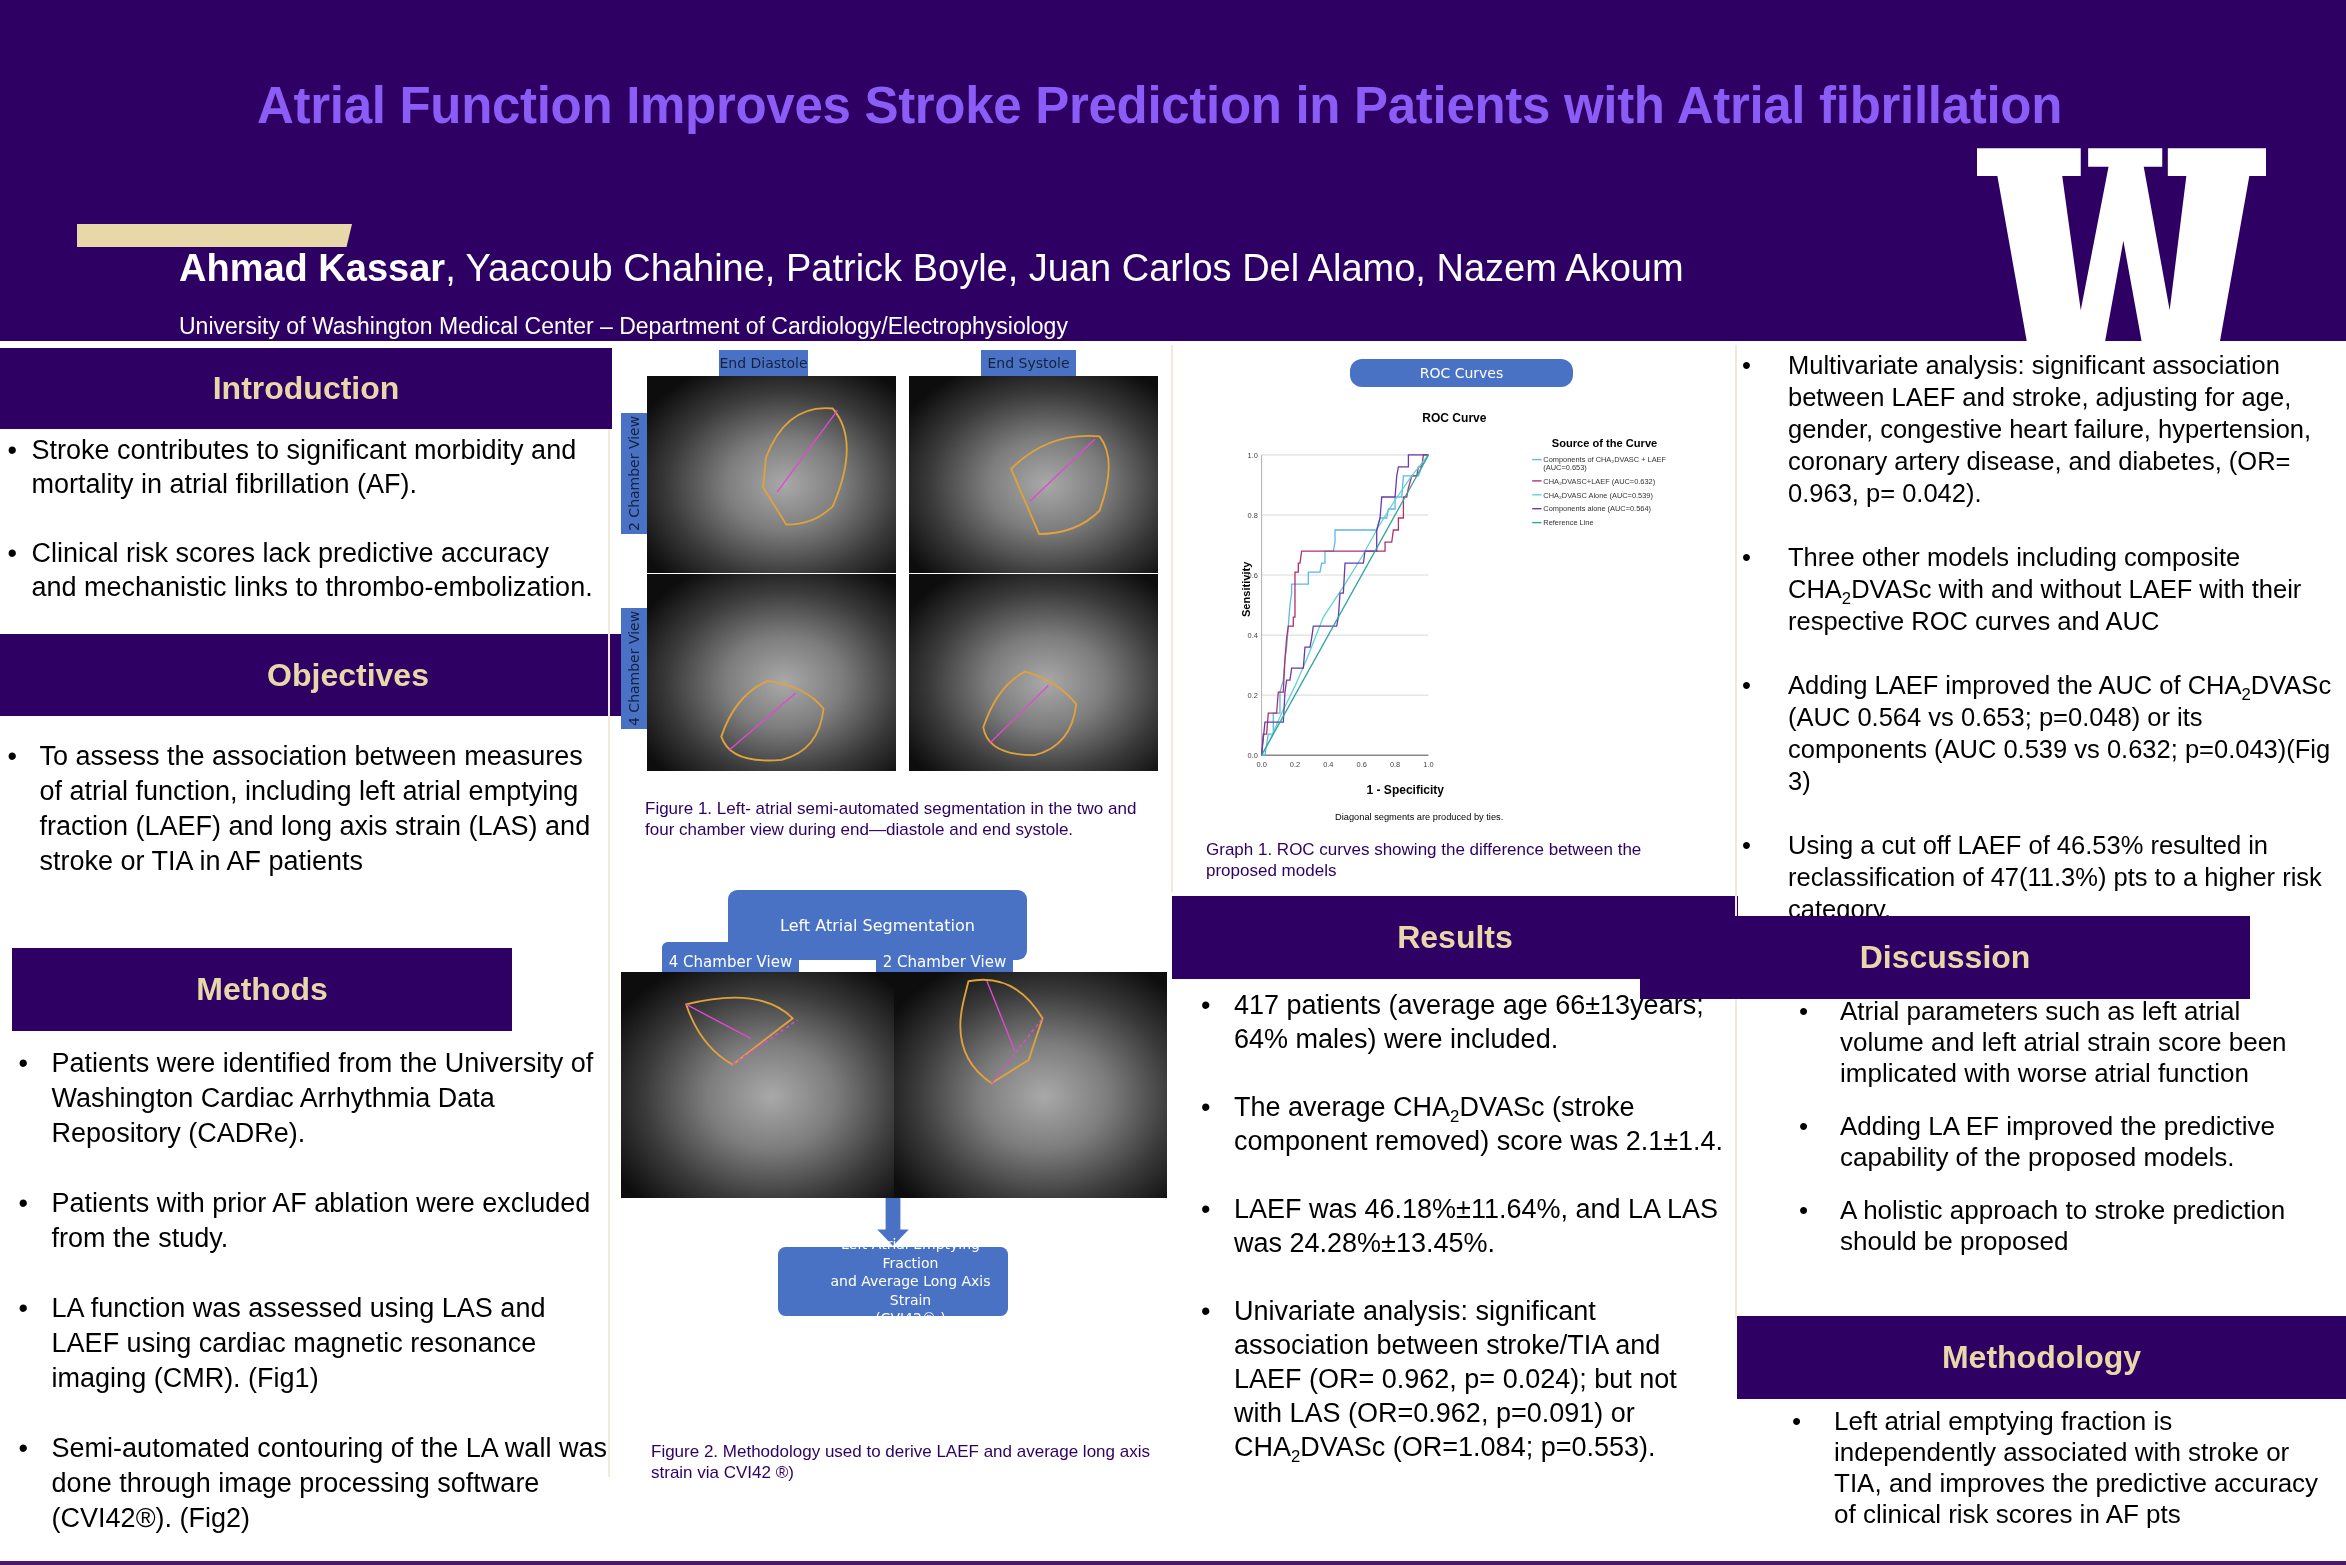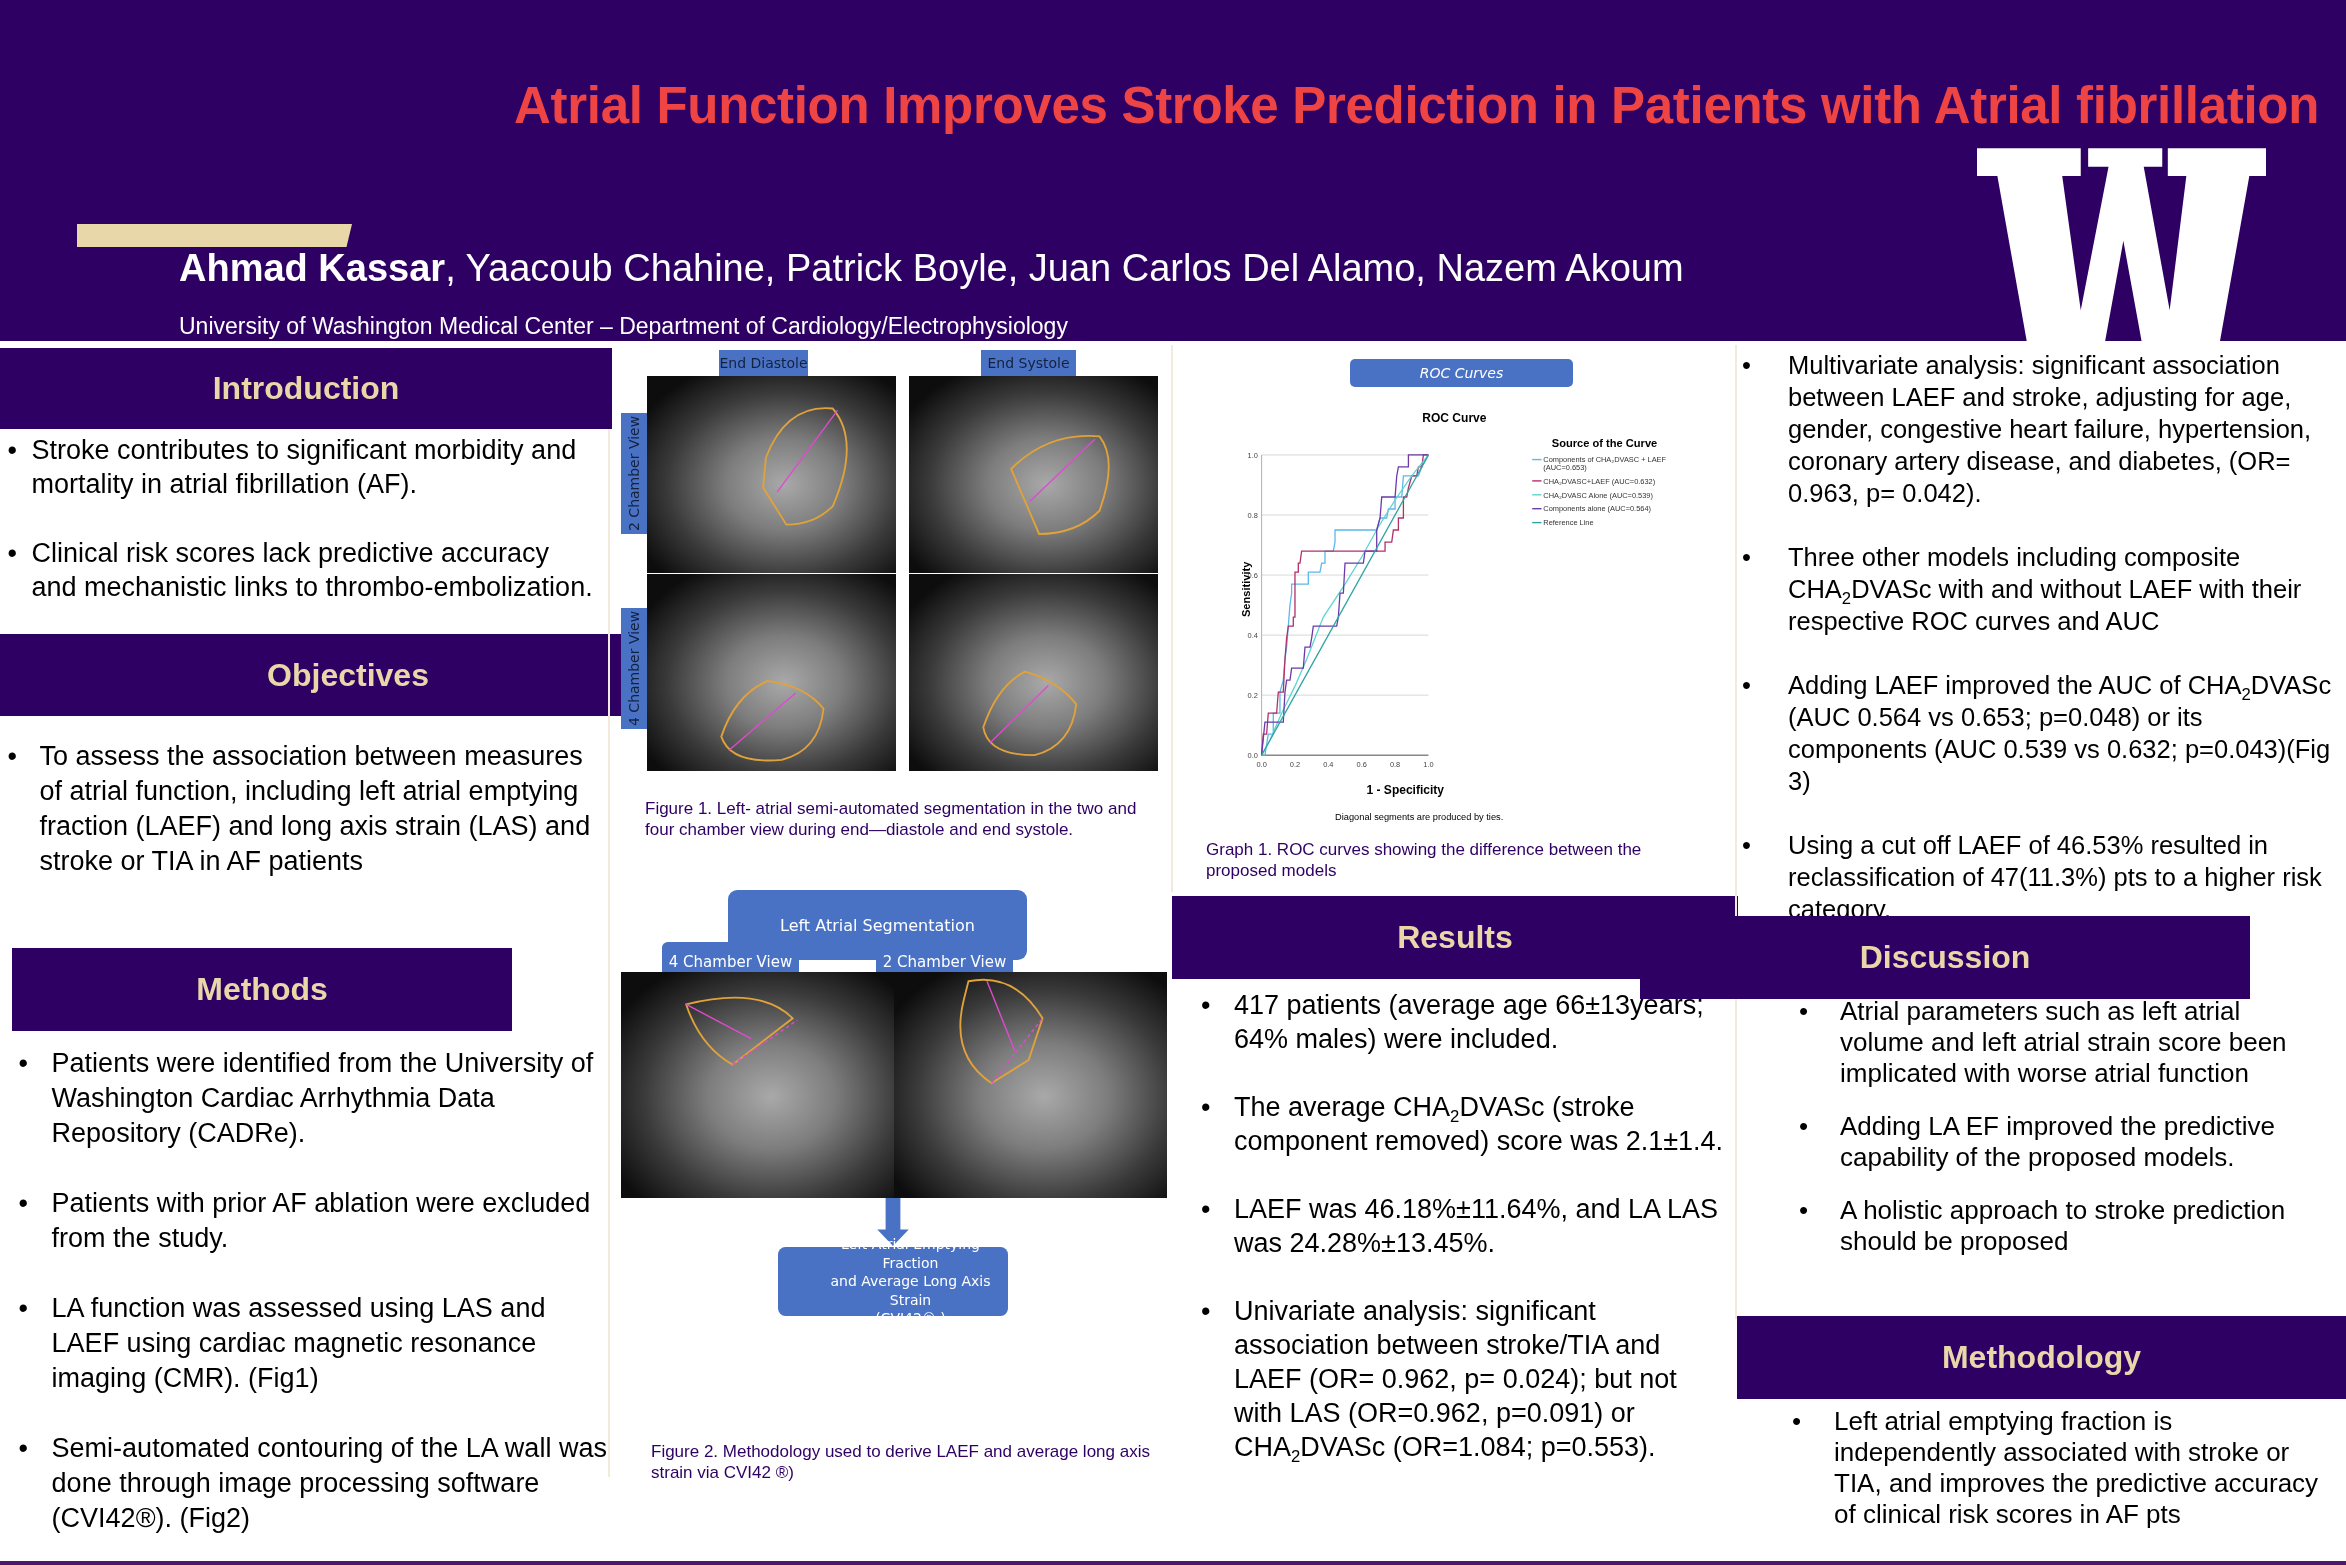--- a/index.html
+++ b/index.html
@@ -1,20 +1,20 @@
 <!DOCTYPE html>
 <html style="font-size:15px"><head>
 <meta charset="utf-8">
 <style>
   * { box-sizing: border-box; margin: 0; padding: 0; }
   html, body { width: 2347px; height: 1566px; overflow: hidden; background: #ffffff; }
   body { position: relative; font-family: "Liberation Sans", sans-serif; color: #000; }
 
   .header { position: absolute; left: 0; top: 0; width: 2347px; height: 341px; background: #2f0064; }
-  .title { position: absolute; left: 0; top: 76px; width: 2319px; text-align: right; color: #ef4444; font-weight: bold; font-size: 51px; letter-spacing: -0.3px; }
+  .title { position: absolute; left: 0; top: 76px; width: 2319px; text-align: center; color: #8b5cf6; font-weight: bold; font-size: 51px; letter-spacing: -0.3px; }
   .gold-bar { position: absolute; left: 77px; top: 224px; width: 275px; height: 23px; background: #e8d7a9; clip-path: polygon(0 0, 100% 0, 98% 100%, 0 100%); }
   .authors { position: absolute; left: 179px; top: 247px; color: #fff; font-size: 38px; white-space: nowrap; }
   .authors b { font-weight: bold; }
   .affiliation { position: absolute; left: 179px; top: 313px; color: #fff; font-size: 23px; white-space: nowrap; }
   .w-logo { position: absolute; left: 1977px; top: 148px; width: 289px; height: 195px; }
 
   .sec-head { position: absolute; background: #2f0064; color: #e8d7a9; font-weight: bold; text-align: center; font-size: 32px; display: flex; align-items: center; justify-content: center; }
   .bullets { position: absolute; list-style: none; font-size: 27px; line-height: 34px; }
   .bullets li { position: relative; padding-left: 0; }
   .bullets li .dot { position: absolute; left: 0; top: 0; }
@@ -128,21 +128,21 @@
     <span>Left Atrial Emptying Fraction</span>
     <span>and Average Long Axis Strain</span>
     <span>(CVI42® )</span>
   </div>
 
   <div class="caption" style="left:651px;top:1441px;width:519px;">Figure 2. Methodology used to derive LAEF and average long axis strain via CVI42 ®)</div>
 </div>
 
 <div class="vline" style="left:1171px;top:345px;height:547px;"></div>
 
-<div class="flow-box" style="left:1350px;top:359px;width:223px;height:28px;font-size:14px;border-radius:5px;font-style:italic;">ROC Curves</div>
+<div class="flow-box" style="left:1350px;top:359px;width:223px;height:28px;font-size:14px;border-radius:12px;">ROC Curves</div>
 
 <svg style="position:absolute;left:1206px;top:399px;width:519px;height:427px;" viewBox="0 0 560 460" id="roc-svg">
   <text x="268" y="25" font-family="Liberation Sans, sans-serif" font-size="13" font-weight="bold" text-anchor="middle">ROC Curve</text>
   <g id="roc-grid">
       <line x1="60" x2="240" y1="384" y2="384" stroke="#888" stroke-width="1.5"></line>
       <line x1="60" x2="240" y1="319.2" y2="319.2" stroke="#d5d5d5" stroke-width="1"></line>
       <line x1="60" x2="240" y1="254.4" y2="254.4" stroke="#d5d5d5" stroke-width="1"></line>
       <line x1="60" x2="240" y1="189.6" y2="189.6" stroke="#d5d5d5" stroke-width="1"></line>
       <line x1="60" x2="240" y1="124.80000000000001" y2="124.80000000000001" stroke="#d5d5d5" stroke-width="1"></line>
       <line x1="60" x2="240" y1="60" y2="60" stroke="#d5d5d5" stroke-width="1"></line>

